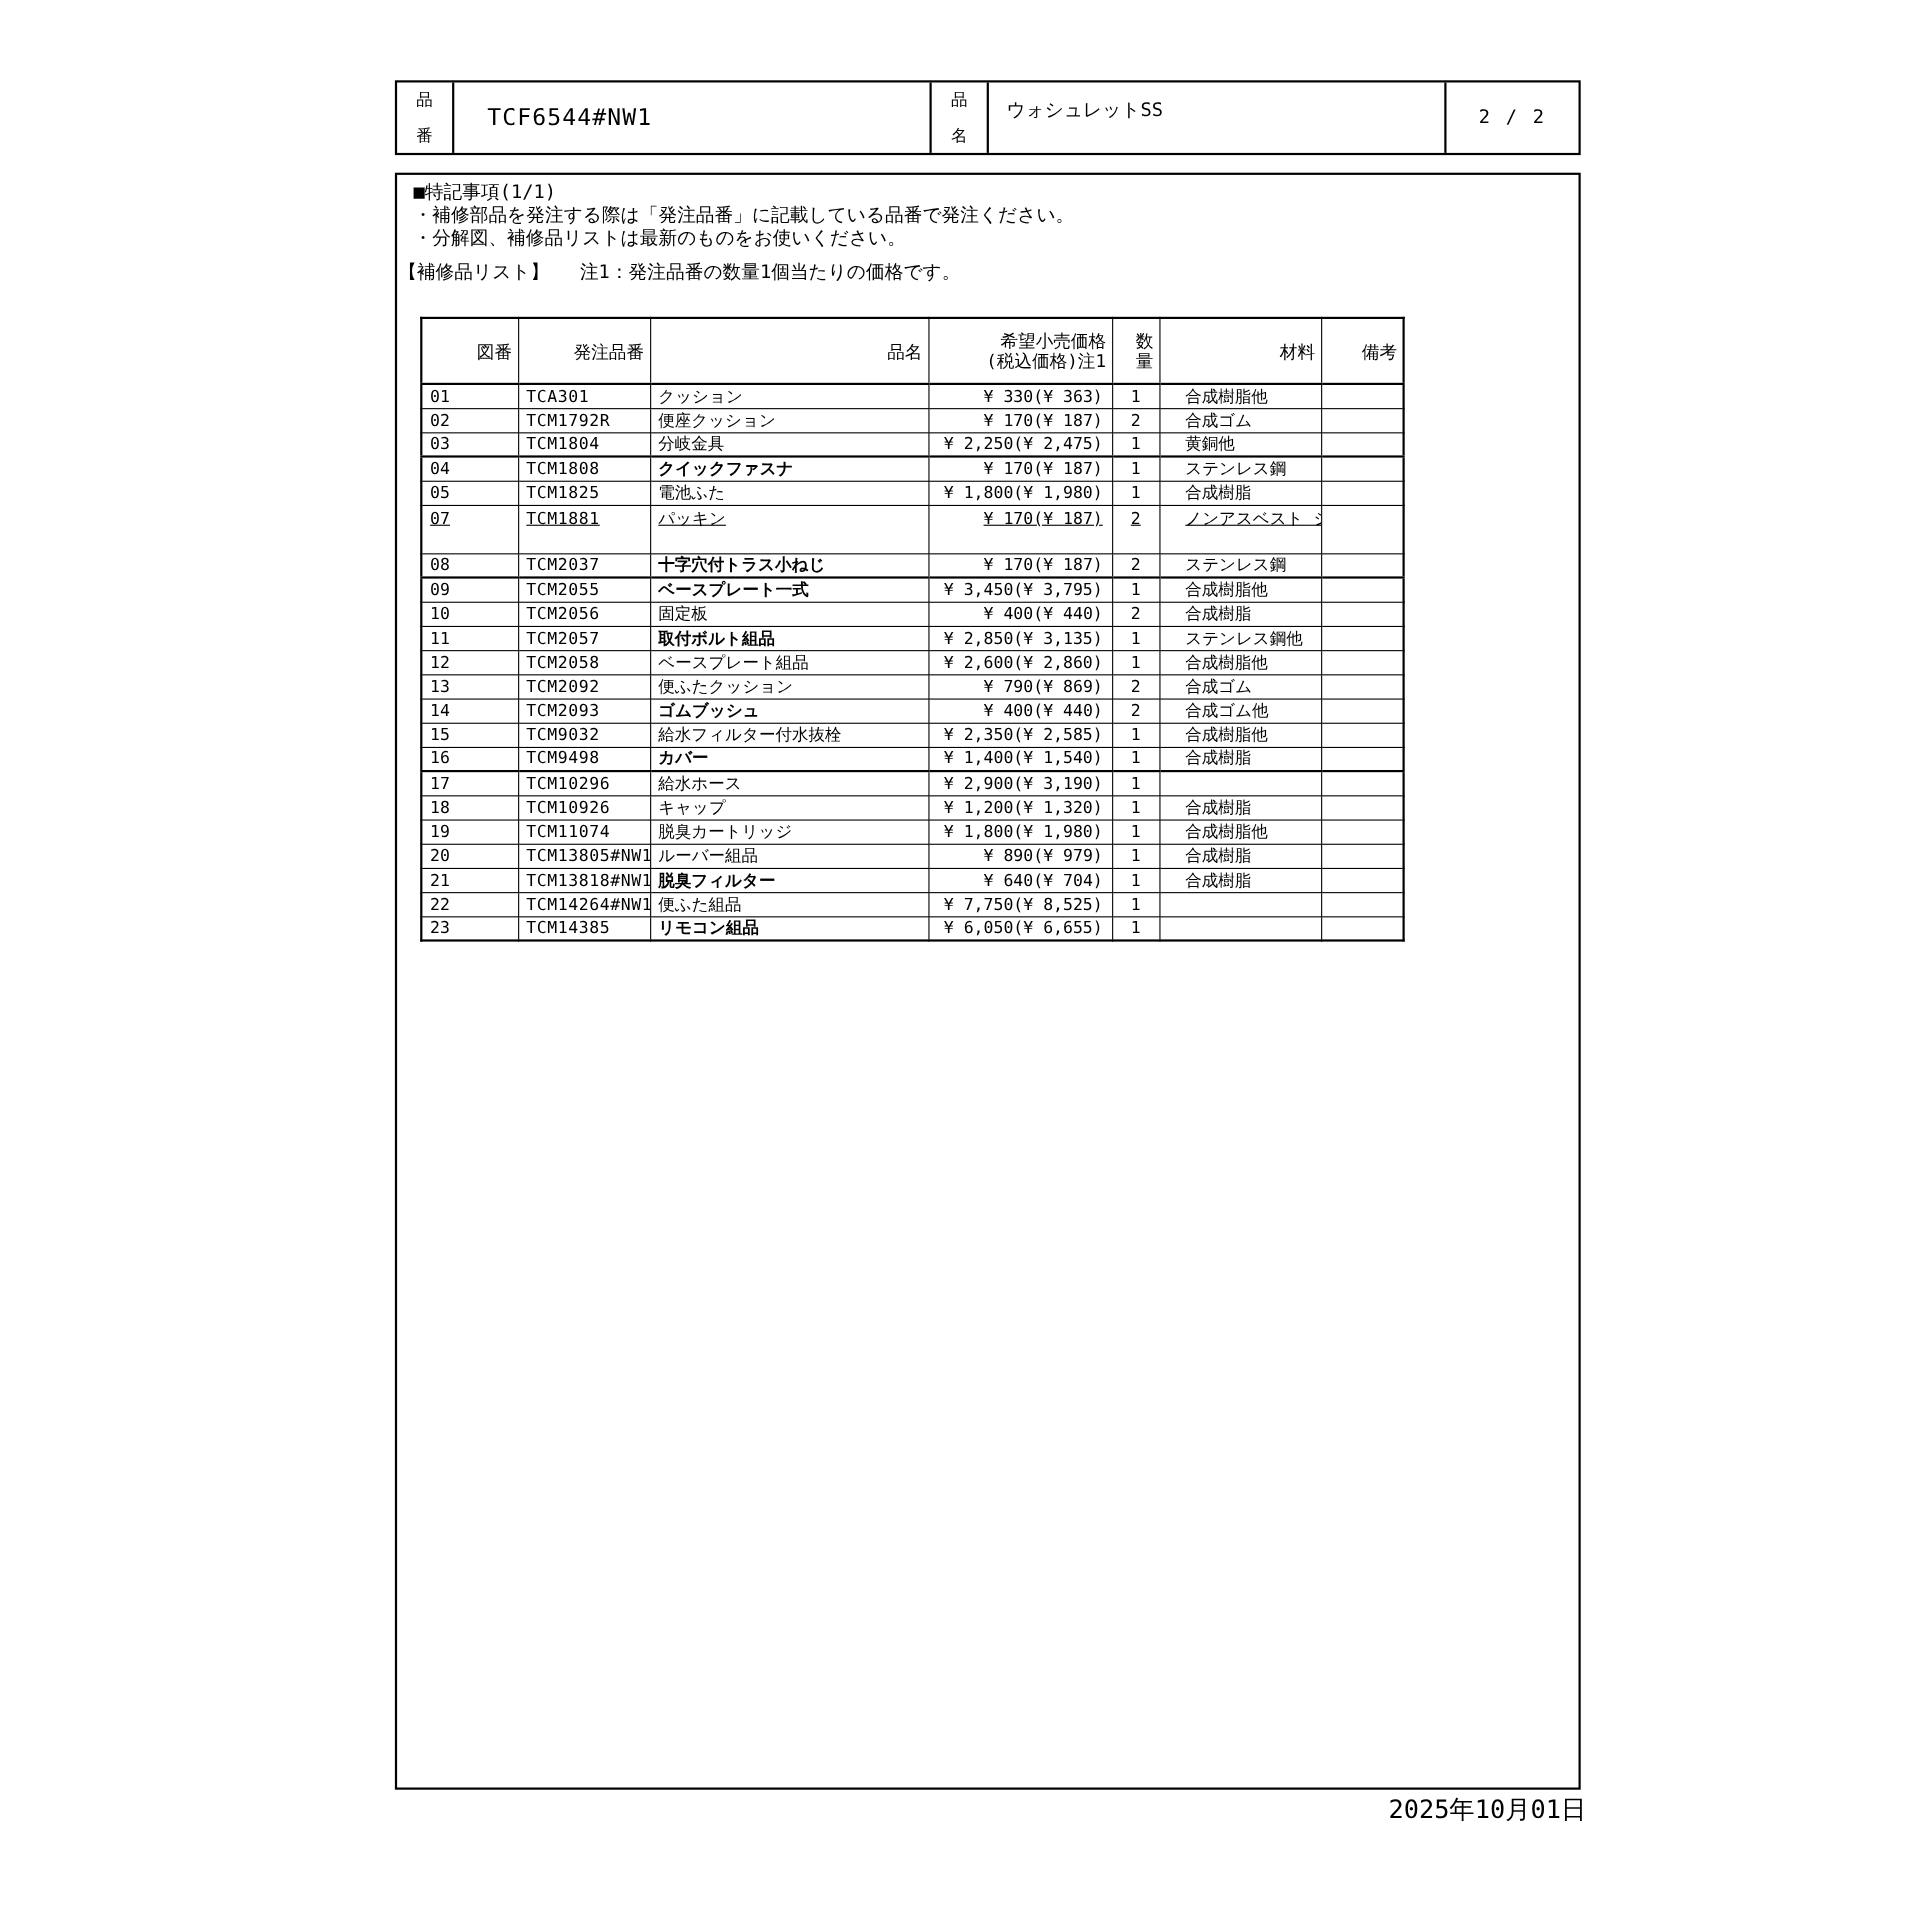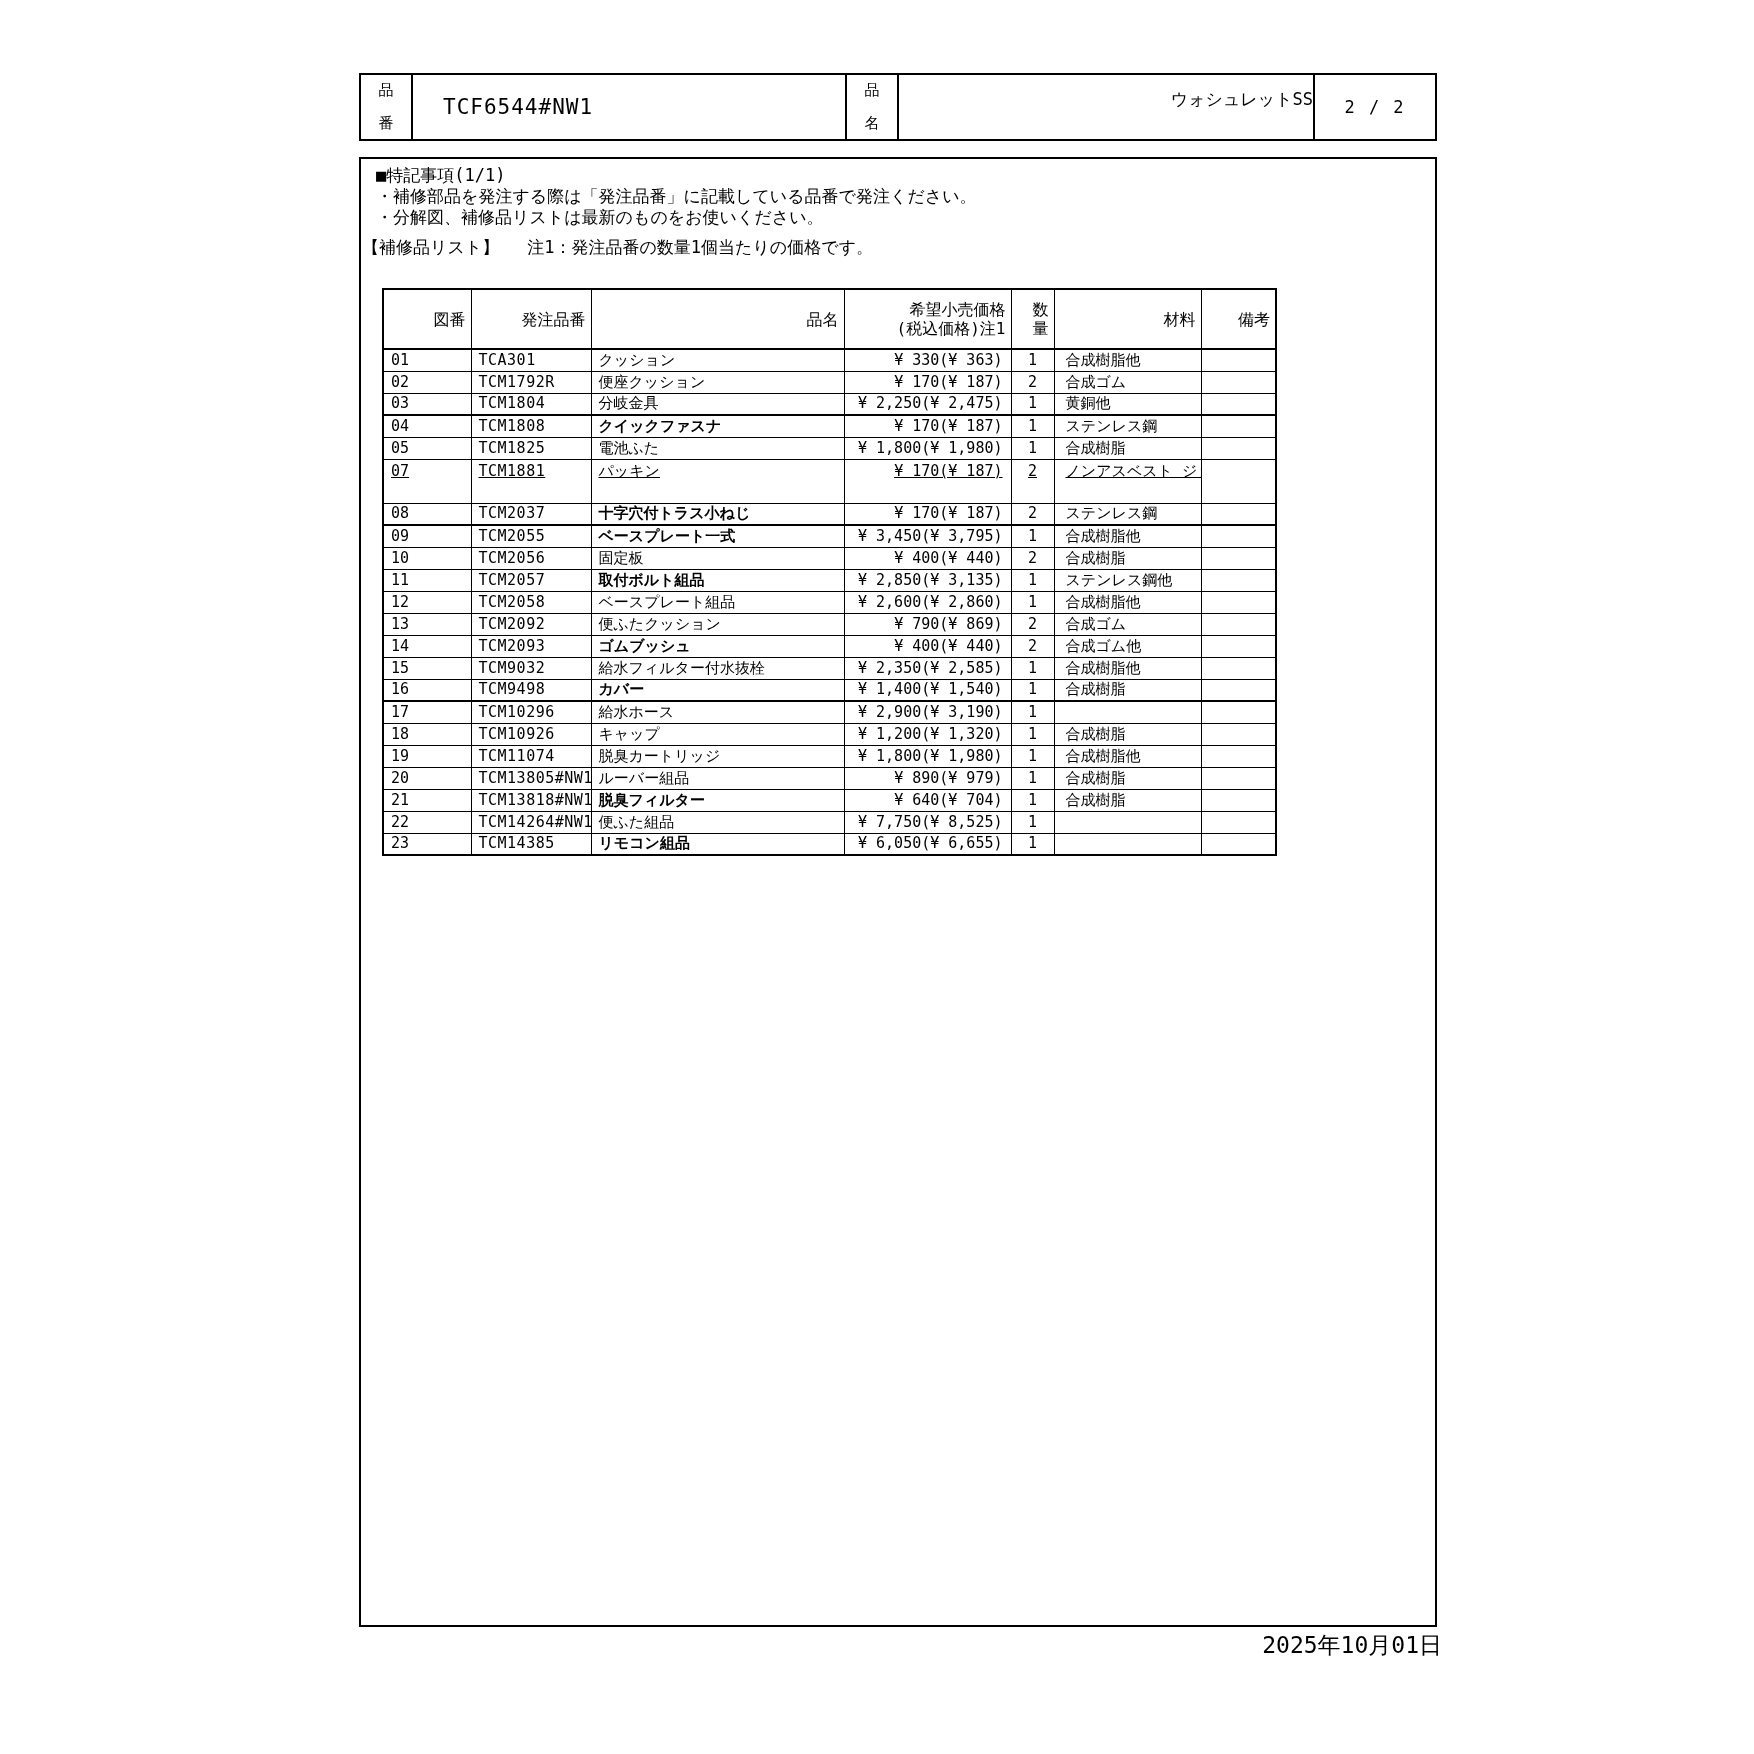--- a/index.html
+++ b/index.html
@@ -6,21 +6,21 @@
   body {
     width:1754px; height:1754px; background:#ffffff; color:#000000;
     font-family:"DejaVu Sans Mono","Liberation Mono",monospace;
     position:relative; overflow:hidden;
   }
   
   .header-box {
     position:absolute; left:359px; top:73px; width:1078px; height:68px;
     border:2px solid #000; box-sizing:border-box; display:flex;
   }
-  .hcell { box-sizing:border-box; border-right:2px solid #000; height:100%;text-align:right; }
+  .hcell { box-sizing:border-box; border-right:2px solid #000; height:100%; }
   .hcell:last-child { border-right:none; }
   .vlabel {
     width:52px; display:flex; align-items:center; justify-content:center;
     white-space:pre-line; text-align:center; font-size:15px; line-height:33px;
   }
   .partno-cell { width:434px; display:flex; align-items:center; padding-left:30px; font-size:21px; letter-spacing:1px; }
   .prodname-cell { width:416px; padding:13px 0 0 16px; font-size:17px; }
   .page-cell { width:120px; display:flex; align-items:center; justify-content:center; font-size:17px; letter-spacing:2px; }
 
   
@@ -49,21 +49,21 @@
   }
   .parts tbody td { height:22px; font-size:15px; line-height:17px; vertical-align:middle; white-space:nowrap; }
   .parts tbody tr.thick td { border-top:2px solid #000; }
   .parts tbody tr.tall td { height:44px; vertical-align:top; padding-top:3px;text-decoration:underline; }
   td.cell-fig { padding-left:7px; }
   td.cell-code { padding-left:7px; letter-spacing:0.5px; }
   td.cell-name { padding-left:7px; }
   td.cell-name.name-bold { font-weight:bold; }
   td.cell-price { text-align:right; padding-right:8px; }
   td.cell-qty { text-align:center; }
-  td.cell-material { padding-left:11px; white-space:pre-line; line-height:20px; }
+  td.cell-material { padding-left:23px; white-space:pre-line; line-height:20px; }
 
   
   .date {
     position:absolute; top:1630px; right:312px; font-size:23px; white-space:nowrap;
   }
 </style>
 </head>
 <body>
 
 <div class="header-box">

